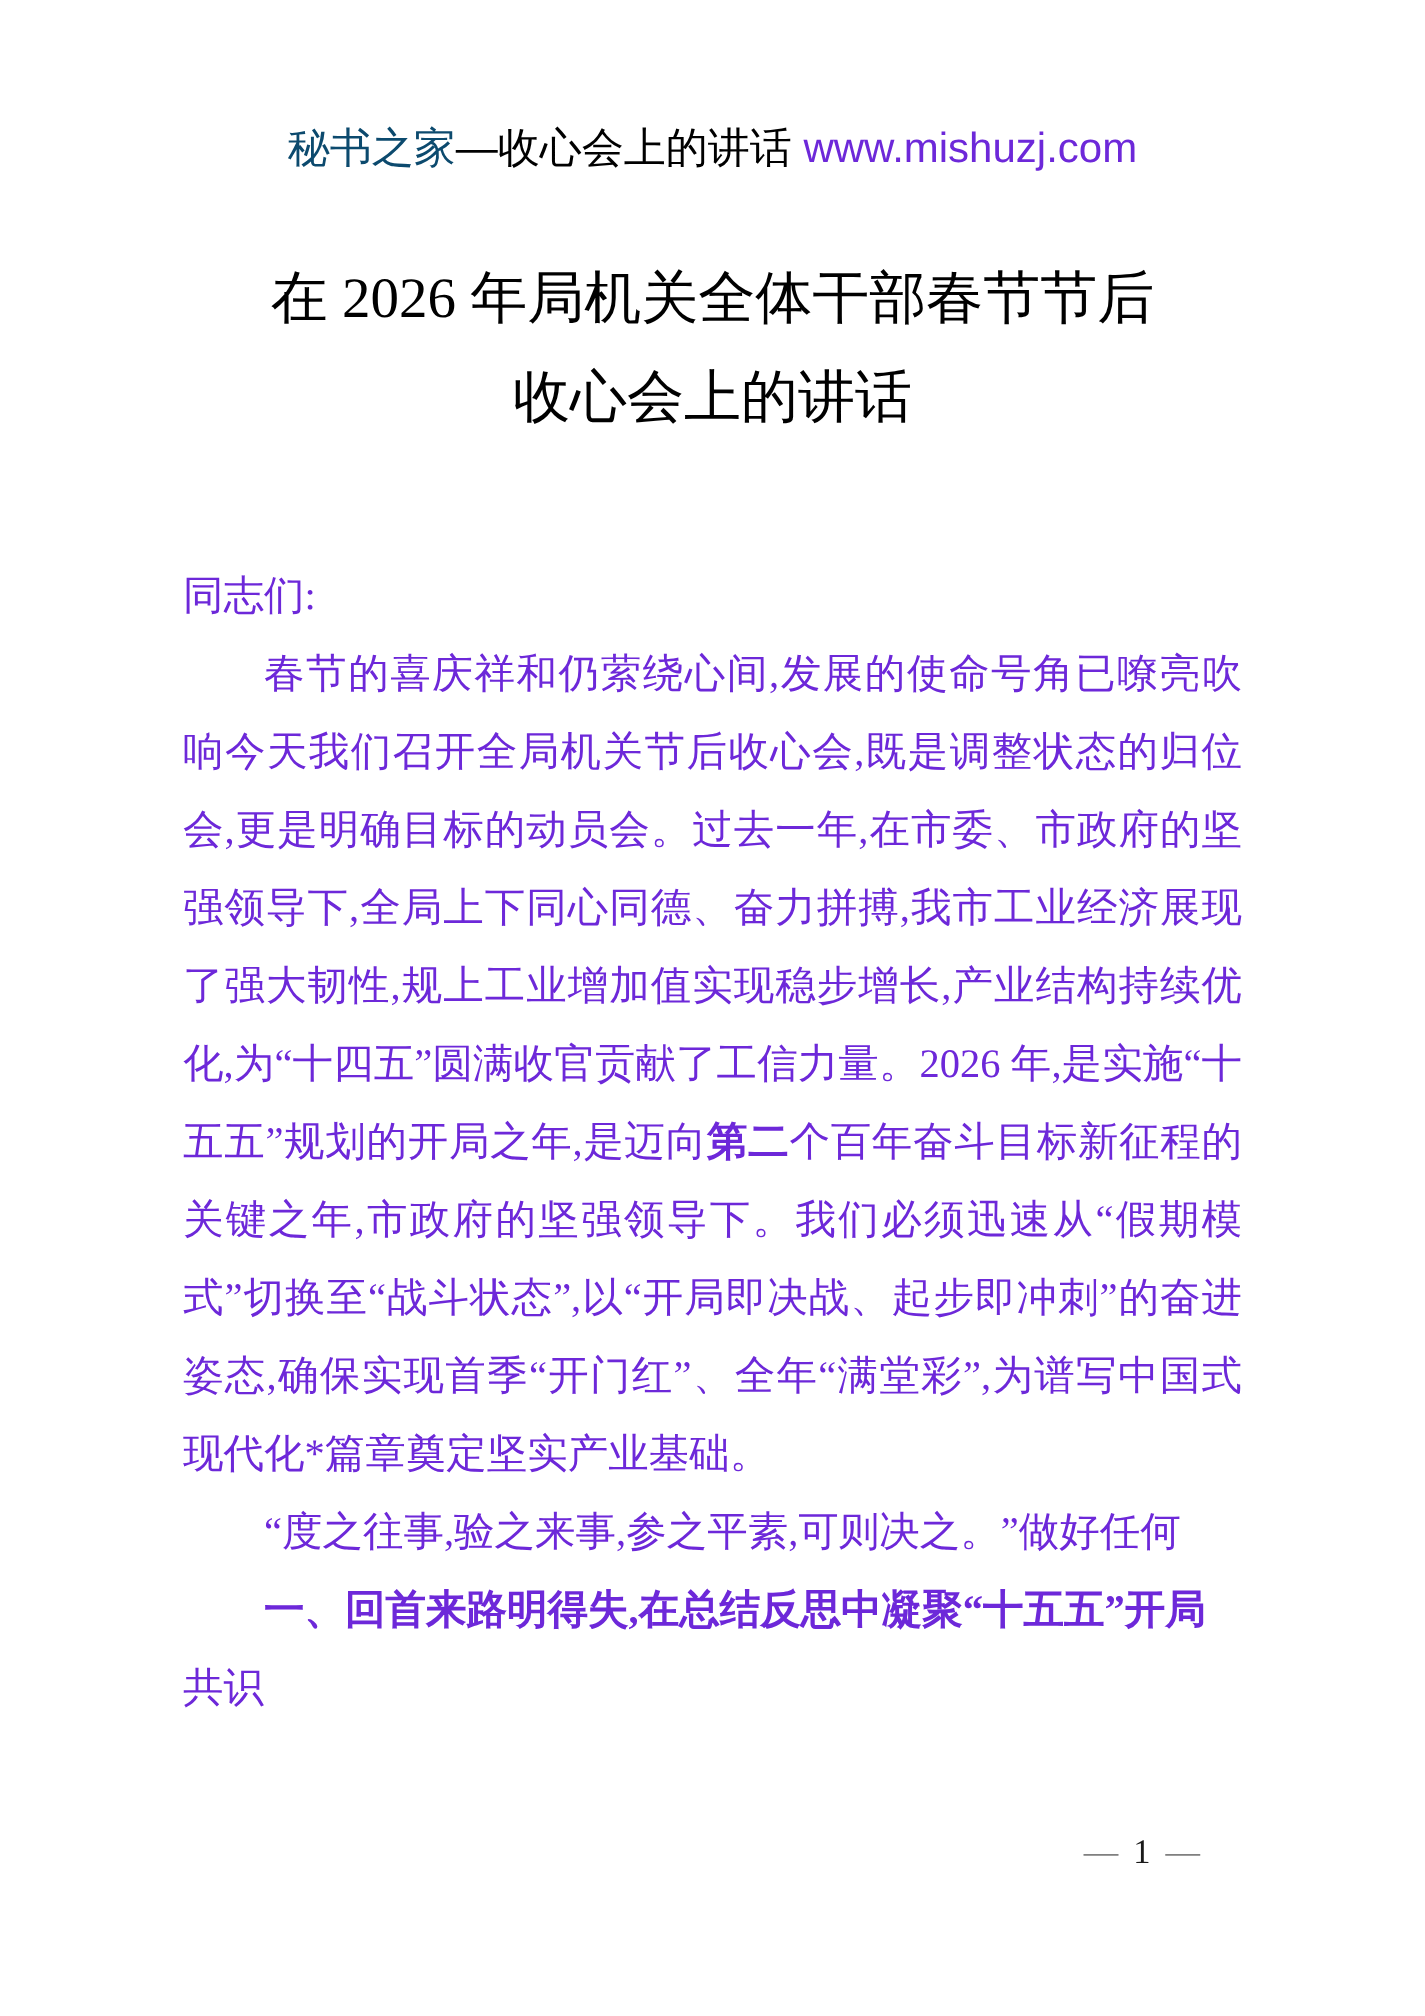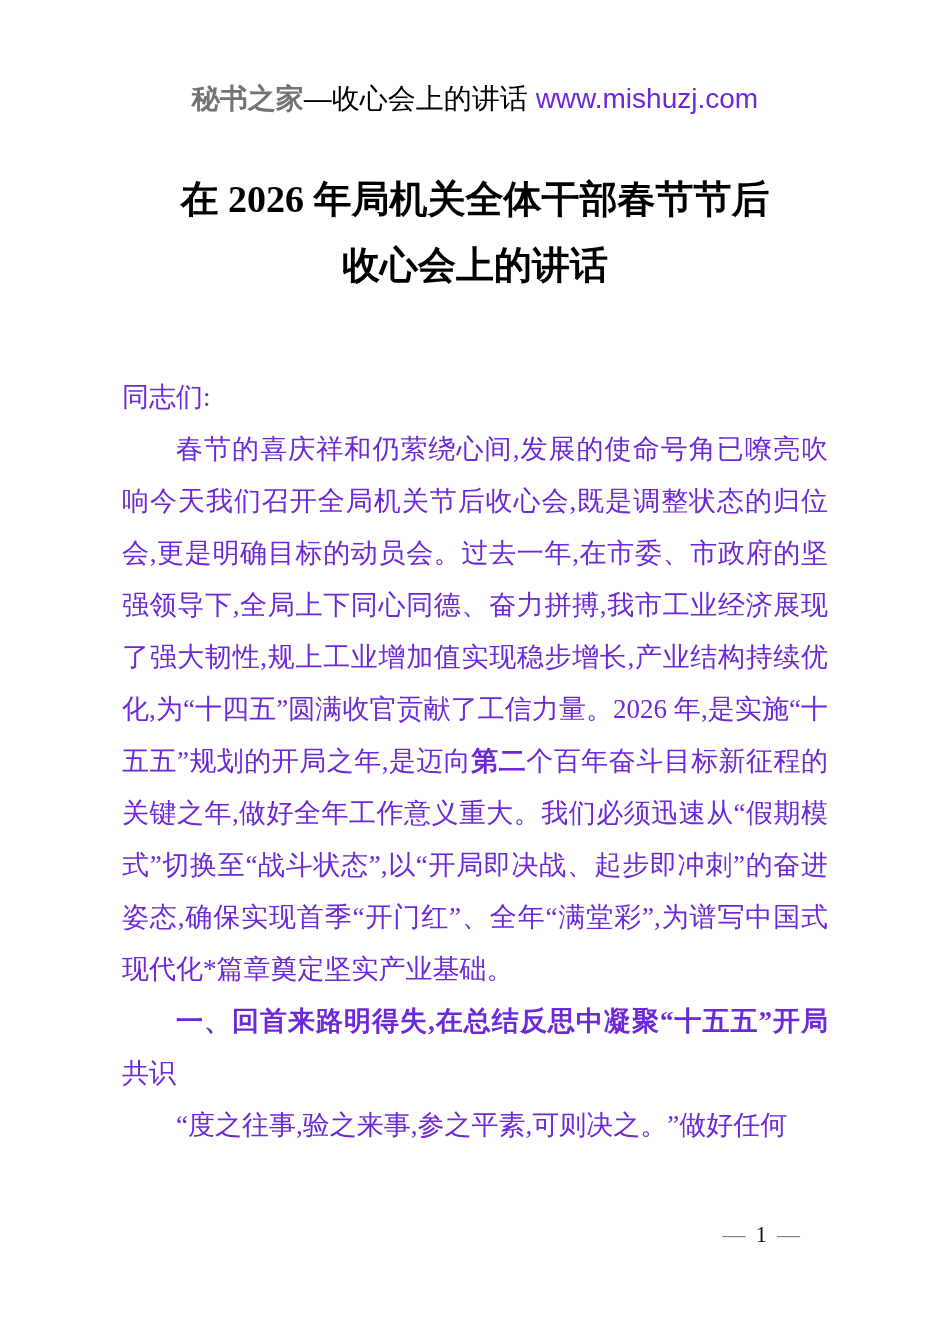--- a/index.html
+++ b/index.html
@@ -15,29 +15,29 @@
   .page { position: absolute; inset: 0; }
 
   
   .site-header {
     position: absolute; top: 82px; left: 0; width: 100%;
     text-align: center;
     font-size: 28px; line-height: 34px;
     font-family: "Liberation Sans", sans-serif;
     white-space: nowrap;
   }
-  .brand   { color: #737373; font-weight: 700; }
+  .brand   { color: #0c4a6e; font-weight: 400; }
   .tagline { color: #000000; font-weight: 400; }
   .site-url{ color: #6d28d9; font-weight: 400; }
 
   
   .doc-title {
     position: absolute; top: 166px; left: 122px; width: 706px;
     text-align: center;
-    font-size: 38px; line-height: 66px; font-weight: 700;
+    font-size: 38px; line-height: 66px; font-weight: 400;
     font-family: "Liberation Serif", "Liberation Sans", sans-serif;
     color: #000;
   }
 
   
   .doc-body {
     position: absolute; top: 371px; left: 122px; width: 706px;
     font-size: 27px; line-height: 52px;
     font-family: "Liberation Serif", "Liberation Sans", sans-serif;
     color: #6d28d9;
@@ -67,22 +67,22 @@
     <span class="brand">秘书之家</span><span class="tagline">—收心会上的讲话 </span><span class="site-url">www.mishuzj.com</span>
   </div>
 
   <div class="doc-title">
     <div>在 2026 年局机关全体干部春节节后</div>
     <div>收心会上的讲话</div>
   </div>
 
   <div class="doc-body">
       <p><span>同志们:</span></p>
-      <p class="indent"><span>春节的喜庆祥和仍萦绕心间,发展的使命号角已嘹亮吹响今天我们召开全局机关节后收心会,既是调整状态的归位会,更是明确目标的动员会。过去一年,在市委、市政府的坚强领导下,全局上下同心同德、奋力拼搏,我市工业经济展现了强大韧性,规上工业增加值实现稳步增长,产业结构持续优化,为“十四五”圆满收官贡献了工信力量。2026 年,是实施“十五五”规划的开局之年,是迈向</span><span class="seg-bold">第二</span><span>个百年奋斗目标新征程的关键之年,做好全年工作意义重大。我们必须迅速从“假期模式”切换至“战斗状态”,以“开局即决战、起步即冲刺”的奋进姿态,确保实现首季“开门红”、全年“满堂彩”,为谱写中国式现代化*篇章奠定坚实产业基础。</span></p>
+      <p class="indent"><span>春节的喜庆祥和仍萦绕心间,发展的使命号角已嘹亮吹响今天我们召开全局机关节后收心会,既是调整状态的归位会,更是明确目标的动员会。过去一年,在市委、市政府的坚强领导下,全局上下同心同德、奋力拼搏,我市工业经济展现了强大韧性,规上工业增加值实现稳步增长,产业结构持续优化,为“十四五”圆满收官贡献了工信力量。2026 年,是实施“十五五”规划的开局之年,是迈向</span><span class="seg-bold">第二</span><span>个百年奋斗目标新征程的关键之年,市政府的坚强领导下。我们必须迅速从“假期模式”切换至“战斗状态”,以“开局即决战、起步即冲刺”的奋进姿态,确保实现首季“开门红”、全年“满堂彩”,为谱写中国式现代化*篇章奠定坚实产业基础。</span></p>
+      <p class="indent"><span>“度之往事,验之来事,参之平素,可则决之。”做好任何</span></p>
       <p class="indent"><span class="seg-bold">一、回首来路明得失,在总结反思中凝聚“十五五”开局</span><span>共识</span></p>
-      <p class="indent"><span>“度之往事,验之来事,参之平素,可则决之。”做好任何</span></p>
     </div>
 
   <div class="page-number">
     <span class="dash">—</span><span class="num">1</span><span class="dash">—</span>
   </div>
 
 </div>
 
 </body></html>

